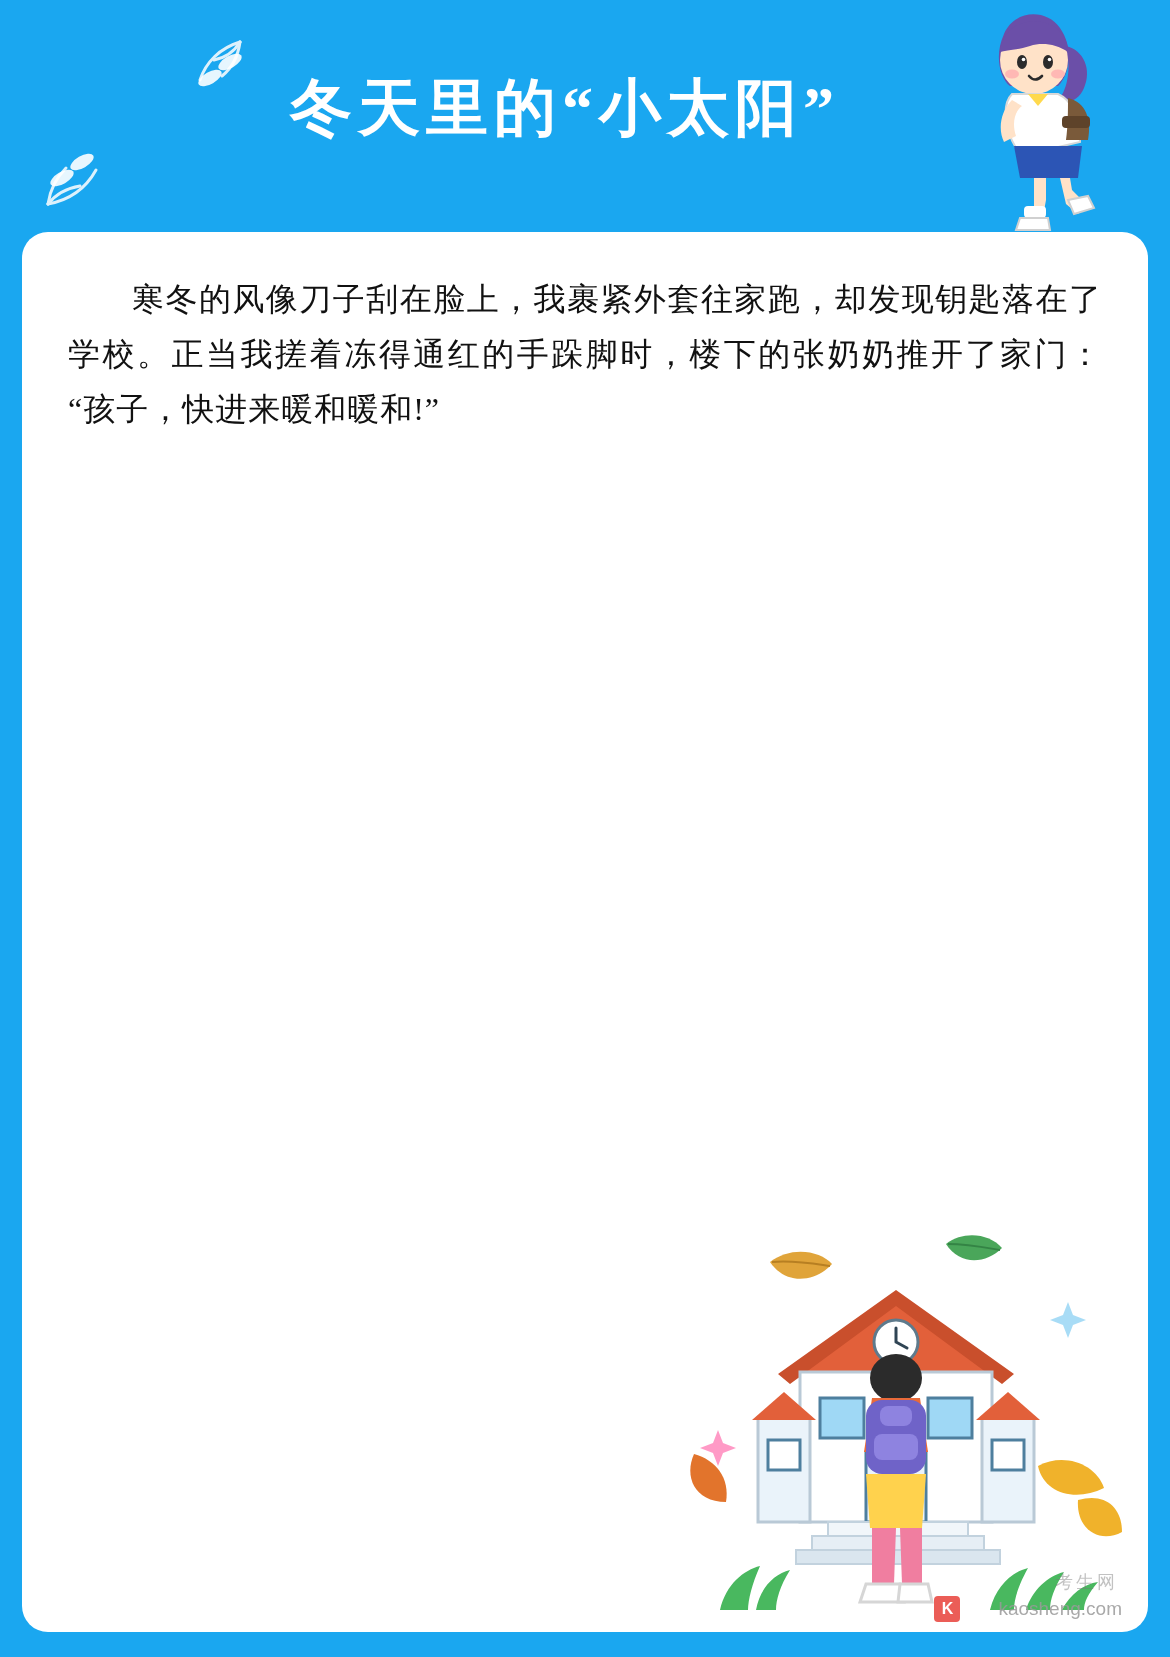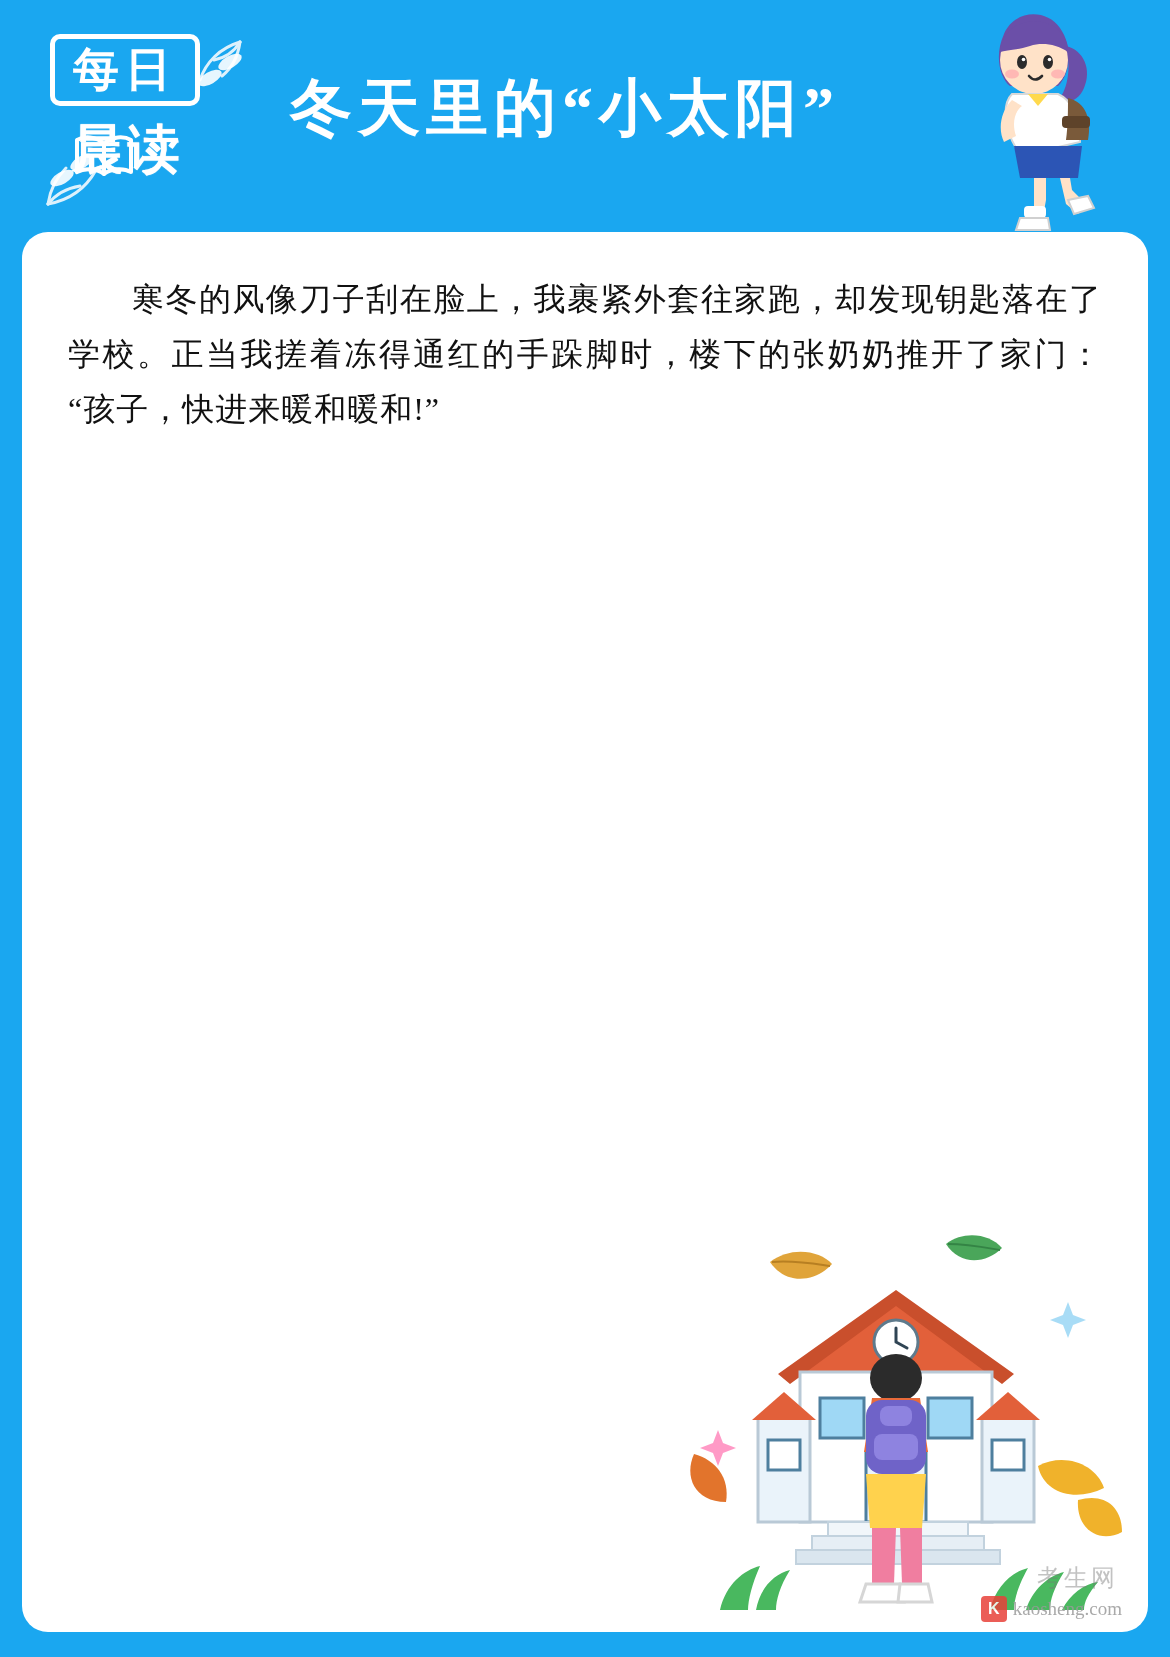--- a/index.html
+++ b/index.html
@@ -158,28 +158,29 @@
     font-size: 16px;
     font-weight: 700;
     display: flex;
     align-items: center;
     justify-content: center;
     font-family: "Liberation Sans", "DejaVu Sans", sans-serif;
   }
   .wm-text {
     color: #9a9a9a;
     font-size: 19px;
-    font-family: Liberation Serif, serif;
+    font-family: Liberation Sans, sans-serif;
+    margin-left: 32px;
   }
   .wm-cn {
     position: absolute;
     right: 30px;
     bottom: 38px;
     color: rgba(120,120,120,.45);
-    font-size: 24px;
+    font-size: 18px;
     letter-spacing: 3px;
     font-family: "Liberation Sans", "DejaVu Sans", sans-serif;
   }
 </style>
 </head>
 <body>
 
 <div class="page">
 
   <div class="header">
@@ -194,30 +195,20 @@
         <path d="M14 186 C16 172 22 160 32 150"></path>
       </g>
       <g fill="#ffffff" opacity="0.9">
         <ellipse cx="196" cy="44" rx="13" ry="6" transform="rotate(-30 196 44)"></ellipse>
         <ellipse cx="176" cy="60" rx="13" ry="6" transform="rotate(-30 176 60)"></ellipse>
         <ellipse cx="28" cy="160" rx="13" ry="6" transform="rotate(-30 28 160)"></ellipse>
         <ellipse cx="48" cy="144" rx="13" ry="6" transform="rotate(-30 48 144)"></ellipse>
       </g>
     </svg>
 
-    <div class="badge">
-      <div class="b-row1">每日</div>
-      <svg class="book-icon" viewBox="0 0 64 46">
-        <g stroke="#ffffff" stroke-width="4" fill="none" stroke-linejoin="round">
-          <path d="M32 12 C24 4 12 4 5 8 L5 40 C12 36 24 36 32 42 Z"></path>
-          <path d="M32 12 C40 4 52 4 59 8 L59 40 C52 36 40 36 32 42 Z"></path>
-        </g>
-      </svg>
-      <div class="b-row2">晨读</div>
-    </div>
 
     <div class="header-title">冬天里的“小太阳”</div>
 
     <svg class="girl" viewBox="0 0 180 240">
 
       <path d="M118 28 C104 8 72 10 62 34 C52 56 58 78 68 86 L116 86 C128 74 132 48 118 28 Z" fill="#6b4fa8"></path>
       <path d="M124 46 C142 50 150 70 142 88 C136 102 124 104 118 98 C128 84 128 62 124 46 Z" fill="#6b4fa8"></path>
 
       <ellipse cx="92" cy="60" rx="34" ry="34" fill="#ffe2c8"></ellipse>
 

